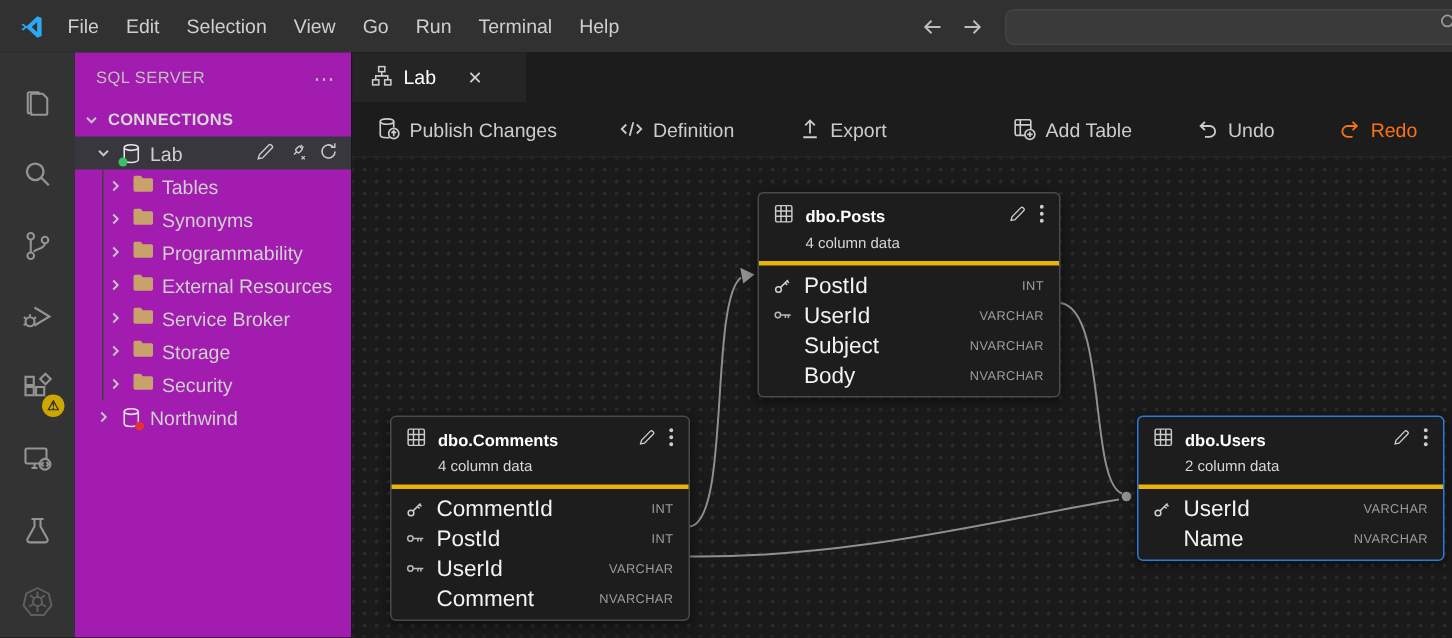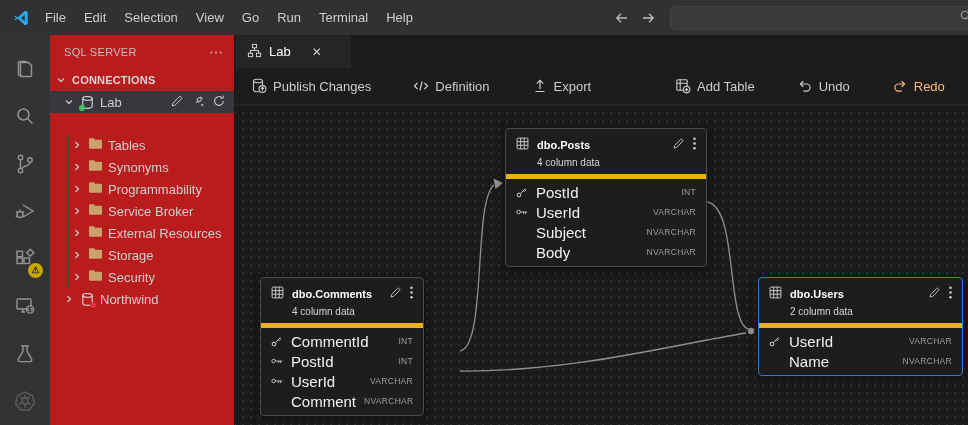--- a/index.html
+++ b/index.html
@@ -26,65 +26,65 @@
   .activitybar { width:50px; background:#333334; display:flex; flex-direction:column;
     align-items:center; padding-top:10px; gap:0; flex:0 0 50px; }
   .ab-item { width:50px; height:48px; display:flex; align-items:center; justify-content:center;
     color:#949494; position:relative; }
   .ab-item.dim { color:#5f5f5f; }
   .ab-badge { position:absolute; right:7px; bottom:5px; width:15px; height:15px; border-radius:50%;
     background:var(--badge-warning,#cca700); color:#2b2b2b; font-size:9px; line-height:15px;
     text-align:center; font-weight:bold; }
 
   
-  .sidebar { width:185px; flex:0 0 185px; background:#b91c1c; color:#cccccc;
+  .sidebar { width:185px; flex:0 0 185px; background:#a21caf; color:#cccccc;
     border-right:1px solid #171717; display:flex; flex-direction:column; }
   .sb-header { height:34px; display:flex; align-items:center; padding:0 10px 0 14px; }
   .sb-title { font-size:11px; color:#c0c0c0; letter-spacing:.3px; flex:1; }
   .sb-more { color:#c0c0c0; font-size:14px; letter-spacing:1px; }
   .tree { flex:1; position:relative; }
   .trow { height:22px; display:flex; align-items:center; font-size:13px; color:#cfcfcf;
     gap:5px; cursor:default; white-space:nowrap; }
   .trow .chev { width:12px; display:flex; justify-content:center; color:#c5c5c5; flex:0 0 12px; }
   .trow-connections { padding-left:5px; font-weight:bold; font-size:11px; color:#d7d7d7; letter-spacing:.2px; }
   .trow-conn { padding-left:13px; }
   .trow-conn.selected { background:#37373d; }
   .conn-actions { margin-left:auto; display:flex; gap:7px; padding-right:8px; color:#cccccc; }
-  .folders { position:relative;margin-top:21px; }
+  .folders { position:relative; }
   .folders:before { content:""; position:absolute; left:18px; top:0; bottom:0;
     border-left:1px solid #404040; }
   .trow-folder { padding-left:21px; }
   .db-icon { position:relative; width:15px; height:15px; flex:0 0 15px; }
   .db-dot { position:absolute; width:6px; height:6px; border-radius:50%; bottom:-1px; }
   .db-dot.green { background:var(--status-connected,#3fbf65); left:-1px; }
   .db-dot.red { background:var(--status-disconnected,#e1323e); right:-1px; }
   .folder-svg { color:var(--folder,#c9a26b); }
 
   
   .editor { flex:1; display:flex; flex-direction:column; min-width:0; background:#1c1c1c; }
   .tabbar { height:33px; flex:0 0 33px; background:#1b1b1b; display:flex; }
   .tab { background:#252526; display:flex; align-items:center; padding:0 12px; gap:7px;
     color:#ffffff; font-size:13px; min-width:116px; }
   .tab-close { margin-left:14px; color:#cfcfcf; font-size:12px; }
   .toolbar { height:37px; flex:0 0 37px; display:flex; align-items:center; padding:0 16px;
     gap:42px; color:#cccccc; border-bottom:1px solid #262626; background:#1c1c1c; }
   .tb-item { display:flex; align-items:center; gap:6px; font-size:13px; white-space:nowrap; }
-  .tb-item.disabled { color:#fdba74; }
+  .tb-item.disabled { color:#f97316; }
   .tb-sep { width:1px; height:20px; background:#3f3f3f; }
 
   
   .canvas { flex:1; position:relative; background-color:#1a1a1b;
     background-image:radial-gradient(circle, #2e2e2e 1px, transparent 1.2px);
     background-size:8px 8px; background-position:4px 4px; overflow:hidden; }
   .edges { position:absolute; inset:0; }
 
   .table-node { position:absolute; background:#1d1d1e; border:1px solid #4a4a4b;
     border-radius:4px; box-shadow:0 2px 8px rgba(0,0,0,.5); }
   .table-node.selected { border:1.5px solid var(--accent-blue,#2b7cd8); }
-  .tn-header { padding:7px 10px 5px 10px; border-bottom:5px solid #eab308; }
+  .tn-header { padding:7px 10px 5px 10px; border-bottom:3px solid #eab308; }
   .tn-title-row { display:flex; align-items:center; gap:8px; }
   .tn-name { flex:1; font-size:11px; font-weight:bold; color:#ffffff; }
   .tn-icons { display:flex; gap:8px; align-items:center; color:#cccccc; }
   .tn-sub { font-size:10px; color:#d6d6d6; margin:3px 0 1px 21px; }
   .tn-rows { padding:3px 0 4px 0; }
   .tn-row { height:20px; display:flex; align-items:center; padding:0 10px; gap:8px; }
   .key-slot { width:12px; flex:0 0 12px; display:flex; color:#d0d0d0; }
   .col-name { flex:1; font-size:15px; color:#f2f2f2; }
   .col-type { font-size:8.5px; color:#9d9d9d; letter-spacing:.3px; }
 </style>
@@ -282,32 +282,32 @@
           </div>
           <div class="trow trow-folder">
             <span class="chev">
                 <svg width="10" height="10" viewBox="0 0 10 10" fill="none" stroke="currentColor" stroke-width="1.3">
                   <path d="m3.5 2 3 3-3 3"></path>
                 </svg>
               </span>
             <span class="folder-svg"><svg width="15" height="13" viewBox="0 0 16 14" fill="currentColor">
                   <path d="M1 2.5A1.2 1.2 0 0 1 2.2 1.3h4l1.5 1.7h6.1A1.2 1.2 0 0 1 15 4.2v7.3a1.2 1.2 0 0 1-1.2 1.2H2.2A1.2 1.2 0 0 1 1 11.5z"></path>
                 </svg></span>
+            <span>External Resources</span>
+          </div>
+          <div class="trow trow-folder">
+            <span class="chev">
+                <svg width="10" height="10" viewBox="0 0 10 10" fill="none" stroke="currentColor" stroke-width="1.3">
+                  <path d="m3.5 2 3 3-3 3"></path>
+                </svg>
+              </span>
+            <span class="folder-svg"><svg width="15" height="13" viewBox="0 0 16 14" fill="currentColor">
+                  <path d="M1 2.5A1.2 1.2 0 0 1 2.2 1.3h4l1.5 1.7h6.1A1.2 1.2 0 0 1 15 4.2v7.3a1.2 1.2 0 0 1-1.2 1.2H2.2A1.2 1.2 0 0 1 1 11.5z"></path>
+                </svg></span>
             <span>Service Broker</span>
-          </div>
-          <div class="trow trow-folder">
-            <span class="chev">
-                <svg width="10" height="10" viewBox="0 0 10 10" fill="none" stroke="currentColor" stroke-width="1.3">
-                  <path d="m3.5 2 3 3-3 3"></path>
-                </svg>
-              </span>
-            <span class="folder-svg"><svg width="15" height="13" viewBox="0 0 16 14" fill="currentColor">
-                  <path d="M1 2.5A1.2 1.2 0 0 1 2.2 1.3h4l1.5 1.7h6.1A1.2 1.2 0 0 1 15 4.2v7.3a1.2 1.2 0 0 1-1.2 1.2H2.2A1.2 1.2 0 0 1 1 11.5z"></path>
-                </svg></span>
-            <span>External Resources</span>
           </div>
           <div class="trow trow-folder">
             <span class="chev">
                 <svg width="10" height="10" viewBox="0 0 10 10" fill="none" stroke="currentColor" stroke-width="1.3">
                   <path d="m3.5 2 3 3-3 3"></path>
                 </svg>
               </span>
             <span class="folder-svg"><svg width="15" height="13" viewBox="0 0 16 14" fill="currentColor">
                   <path d="M1 2.5A1.2 1.2 0 0 1 2.2 1.3h4l1.5 1.7h6.1A1.2 1.2 0 0 1 15 4.2v7.3a1.2 1.2 0 0 1-1.2 1.2H2.2A1.2 1.2 0 0 1 1 11.5z"></path>
                 </svg></span>
@@ -477,21 +477,21 @@
               <span class="col-type">NVARCHAR</span>
             </div>
             <div class="tn-row">
               <span class="key-slot"></span>
               <span class="col-name">Body</span>
               <span class="col-type">NVARCHAR</span>
             </div>
           </div>
         </div>
 
-        <div class="table-node" style="left:25px; top:172px; width:164px;">
+        <div class="table-node" style="left:25px; top:172px; width:200px;">
           <div class="tn-header">
             <div class="tn-title-row">
               <span><svg width="13" height="13" viewBox="0 0 12 12" fill="none" stroke="#cccccc" stroke-width=".9">
                     <rect x="1" y="1" width="10" height="10" rx="1"></rect>
                     <path d="M1 4.3h10M1 7.6h10M4.3 1v10M7.6 1v10"></path>
                   </svg></span>
               <span class="tn-name">dbo.Comments</span>
               <span class="tn-icons">
                 <span><svg width="13" height="13" viewBox="0 0 16 16" fill="none" stroke="currentColor" stroke-width="1.1">
                       <path d="m2.5 13.5.8-3L10.6 3a1.2 1.2 0 0 1 1.7 0l.7.7a1.2 1.2 0 0 1 0 1.7l-7.3 7.5-3.2.6z"></path>

